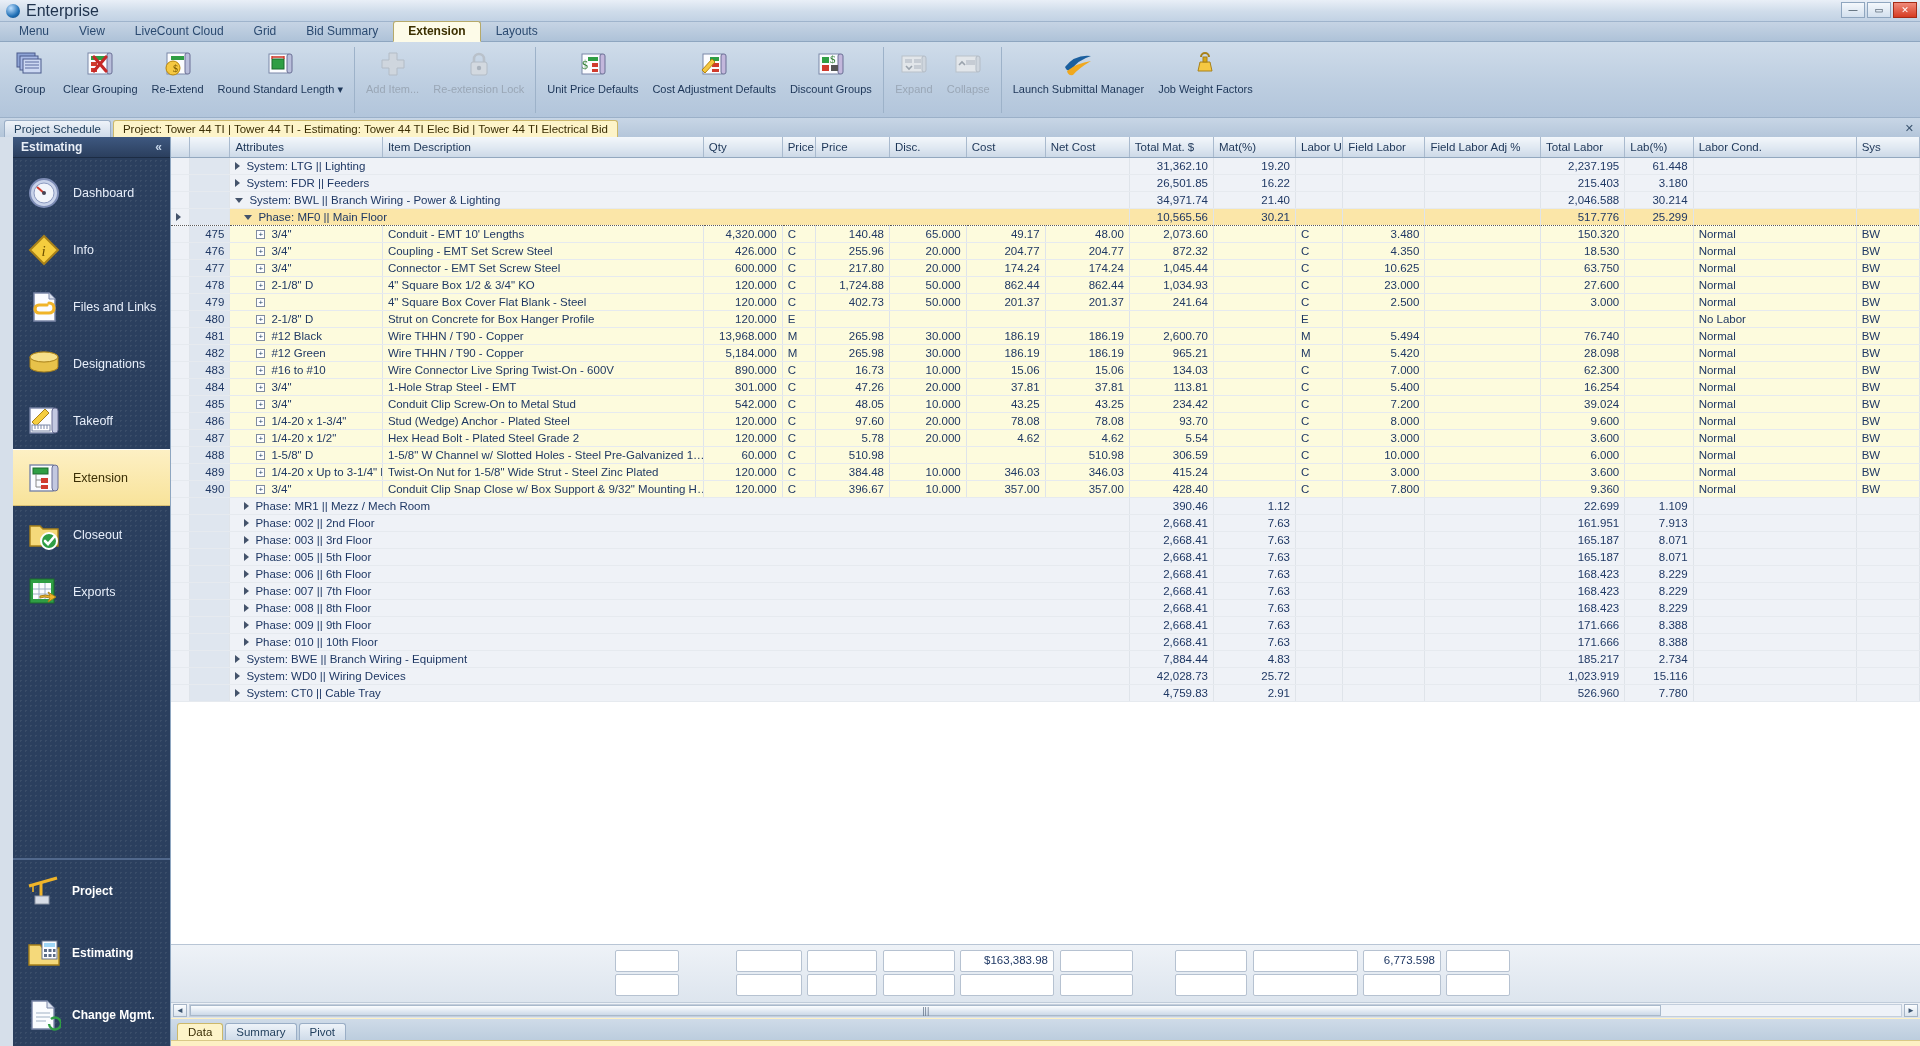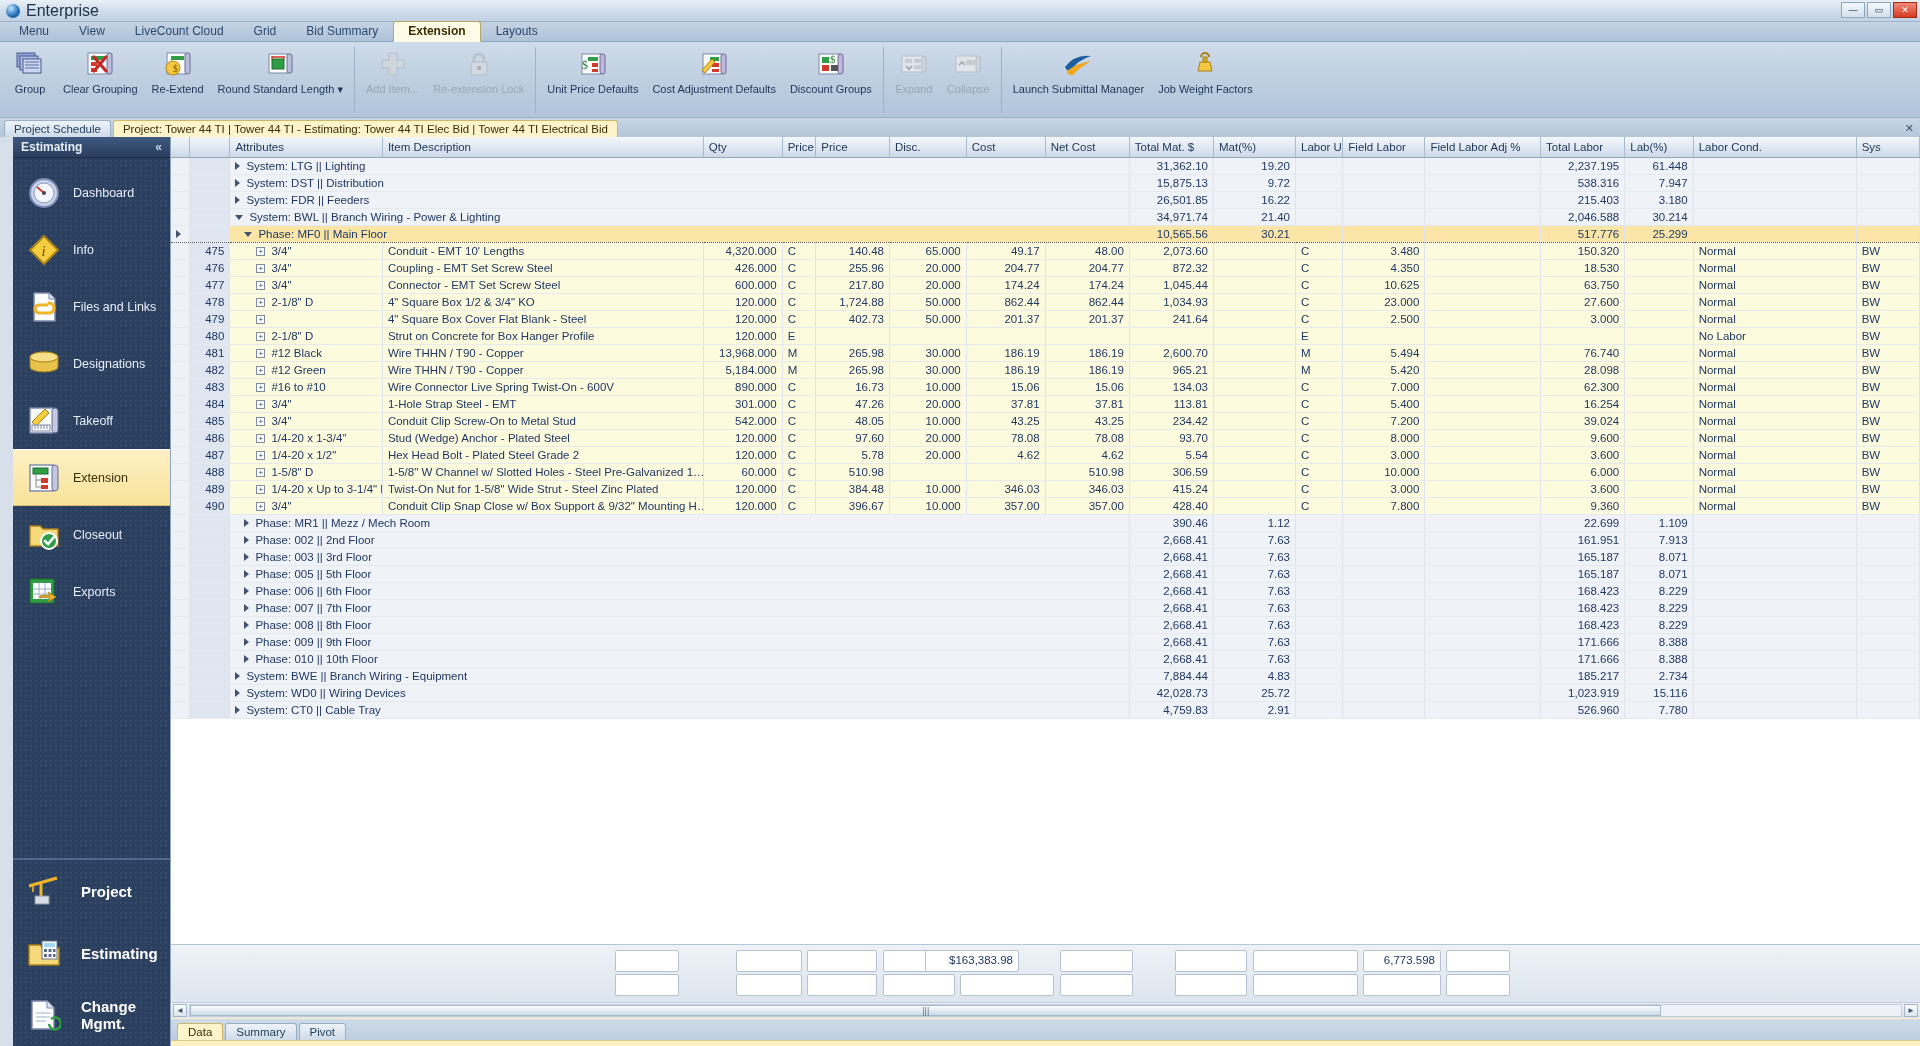--- a/index.html
+++ b/index.html
@@ -69,22 +69,22 @@
     background-image:radial-gradient(rgba(255,255,255,.07) 1px, transparent 1px);
     background-size:5px 5px;}
   .nitem{ height:57px; display:flex; align-items:center; padding-left:14px; gap:12px;
     color:#e7eefa; font-size:12.5px; cursor:default;}
   .nitem.active{ background:linear-gradient(#fdf0c4,#f8e39a); color:#3a2e05;
     border-top:1px solid #fff; border-bottom:1px solid #d8bf74;}
   .nicon{ width:34px; height:34px; flex:none; position:relative;}
   #nav-bottom{ border-top:2px solid #51688c; background:#2b3f5e;
     background-image:radial-gradient(rgba(255,255,255,.07) 1px, transparent 1px);
     background-size:5px 5px;}
-  .nbot{ height:62px; display:flex; align-items:center; gap:20px; padding-left:14px;
-    color:#fff; font-weight:bold; font-size:15px; cursor:default;}
+  .nbot{ height:62px; display:flex; align-items:center; gap:11px; padding-left:14px;
+    color:#fff; font-weight:bold; font-size:12px; cursor:default;}
 
   
   #gridwrap{ flex:1; display:flex; flex-direction:column; background:#fff; min-width:0;border-radius:21px;}
   #gridtop{ flex:1; overflow:hidden; position:relative; }
   table.grid{ border-collapse:collapse; width:100%; table-layout:fixed; }
   table.grid th{
     background:linear-gradient(#f3f7fb,#dde6f0 60%,#ccd9e7);
     border-right:1px solid #a9bace; border-bottom:1px solid #93a8bf;
     font-weight:normal; font-size:11.5px; color:#1c3557; text-align:left;
     padding:3px 5px; height:20px; white-space:nowrap; overflow:hidden;}
@@ -551,34 +551,20 @@
               <td class="num"></td>
               <td class="num"></td>
               <td class="num">2,237.195</td>
               <td class="num">61.448</td>
               <td></td>
               <td></td>
             </tr>
             <tr class="sysrow">
               <td class="indicator"></td>
               <td class="rowno"></td>
-              <td colspan="8" class=""><span class="tri"></span><span>System: DST || Distribution</span></td>
-              <td class="num">15,875.13</td>
-              <td class="num">9.72</td>
-              <td></td>
-              <td class="num"></td>
-              <td class="num"></td>
-              <td class="num">538.316</td>
-              <td class="num">7.947</td>
-              <td></td>
-              <td></td>
-            </tr>
-            <tr class="sysrow">
-              <td class="indicator"></td>
-              <td class="rowno"></td>
               <td colspan="8" class=""><span class="tri"></span><span>System: FDR || Feeders</span></td>
               <td class="num">26,501.85</td>
               <td class="num">16.22</td>
               <td></td>
               <td class="num"></td>
               <td class="num"></td>
               <td class="num">215.403</td>
               <td class="num">3.180</td>
               <td></td>
               <td></td>
@@ -1117,21 +1103,21 @@
             </tr>
           </tbody>
       </table>
     </div>
 
     <div id="totals">
       <div class="tcell" style="left:444px;top:5px;width:64px;"></div>
       <div class="tcell" style="left:565px;top:5px;width:66px;"></div>
       <div class="tcell" style="left:636px;top:5px;width:70px;"></div>
       <div class="tcell" style="left:712px;top:5px;width:72px;"></div>
-      <div class="tcell" style="left:754px;top:5px;width:94px;">$163,383.98</div>
+      <div class="tcell" style="left:789px;top:5px;width:94px;">$163,383.98</div>
       <div class="tcell" style="left:889px;top:5px;width:73px;"></div>
       <div class="tcell" style="left:1004px;top:5px;width:72px;"></div>
       <div class="tcell" style="left:1082px;top:5px;width:105px;"></div>
       <div class="tcell" style="left:1192px;top:5px;width:78px;">6,773.598</div>
       <div class="tcell" style="left:1275px;top:5px;width:64px;"></div>
 
       <div class="tcell" style="left:444px;top:29px;width:64px;"></div>
       <div class="tcell" style="left:565px;top:29px;width:66px;"></div>
       <div class="tcell" style="left:636px;top:29px;width:70px;"></div>
       <div class="tcell" style="left:712px;top:29px;width:72px;"></div>

